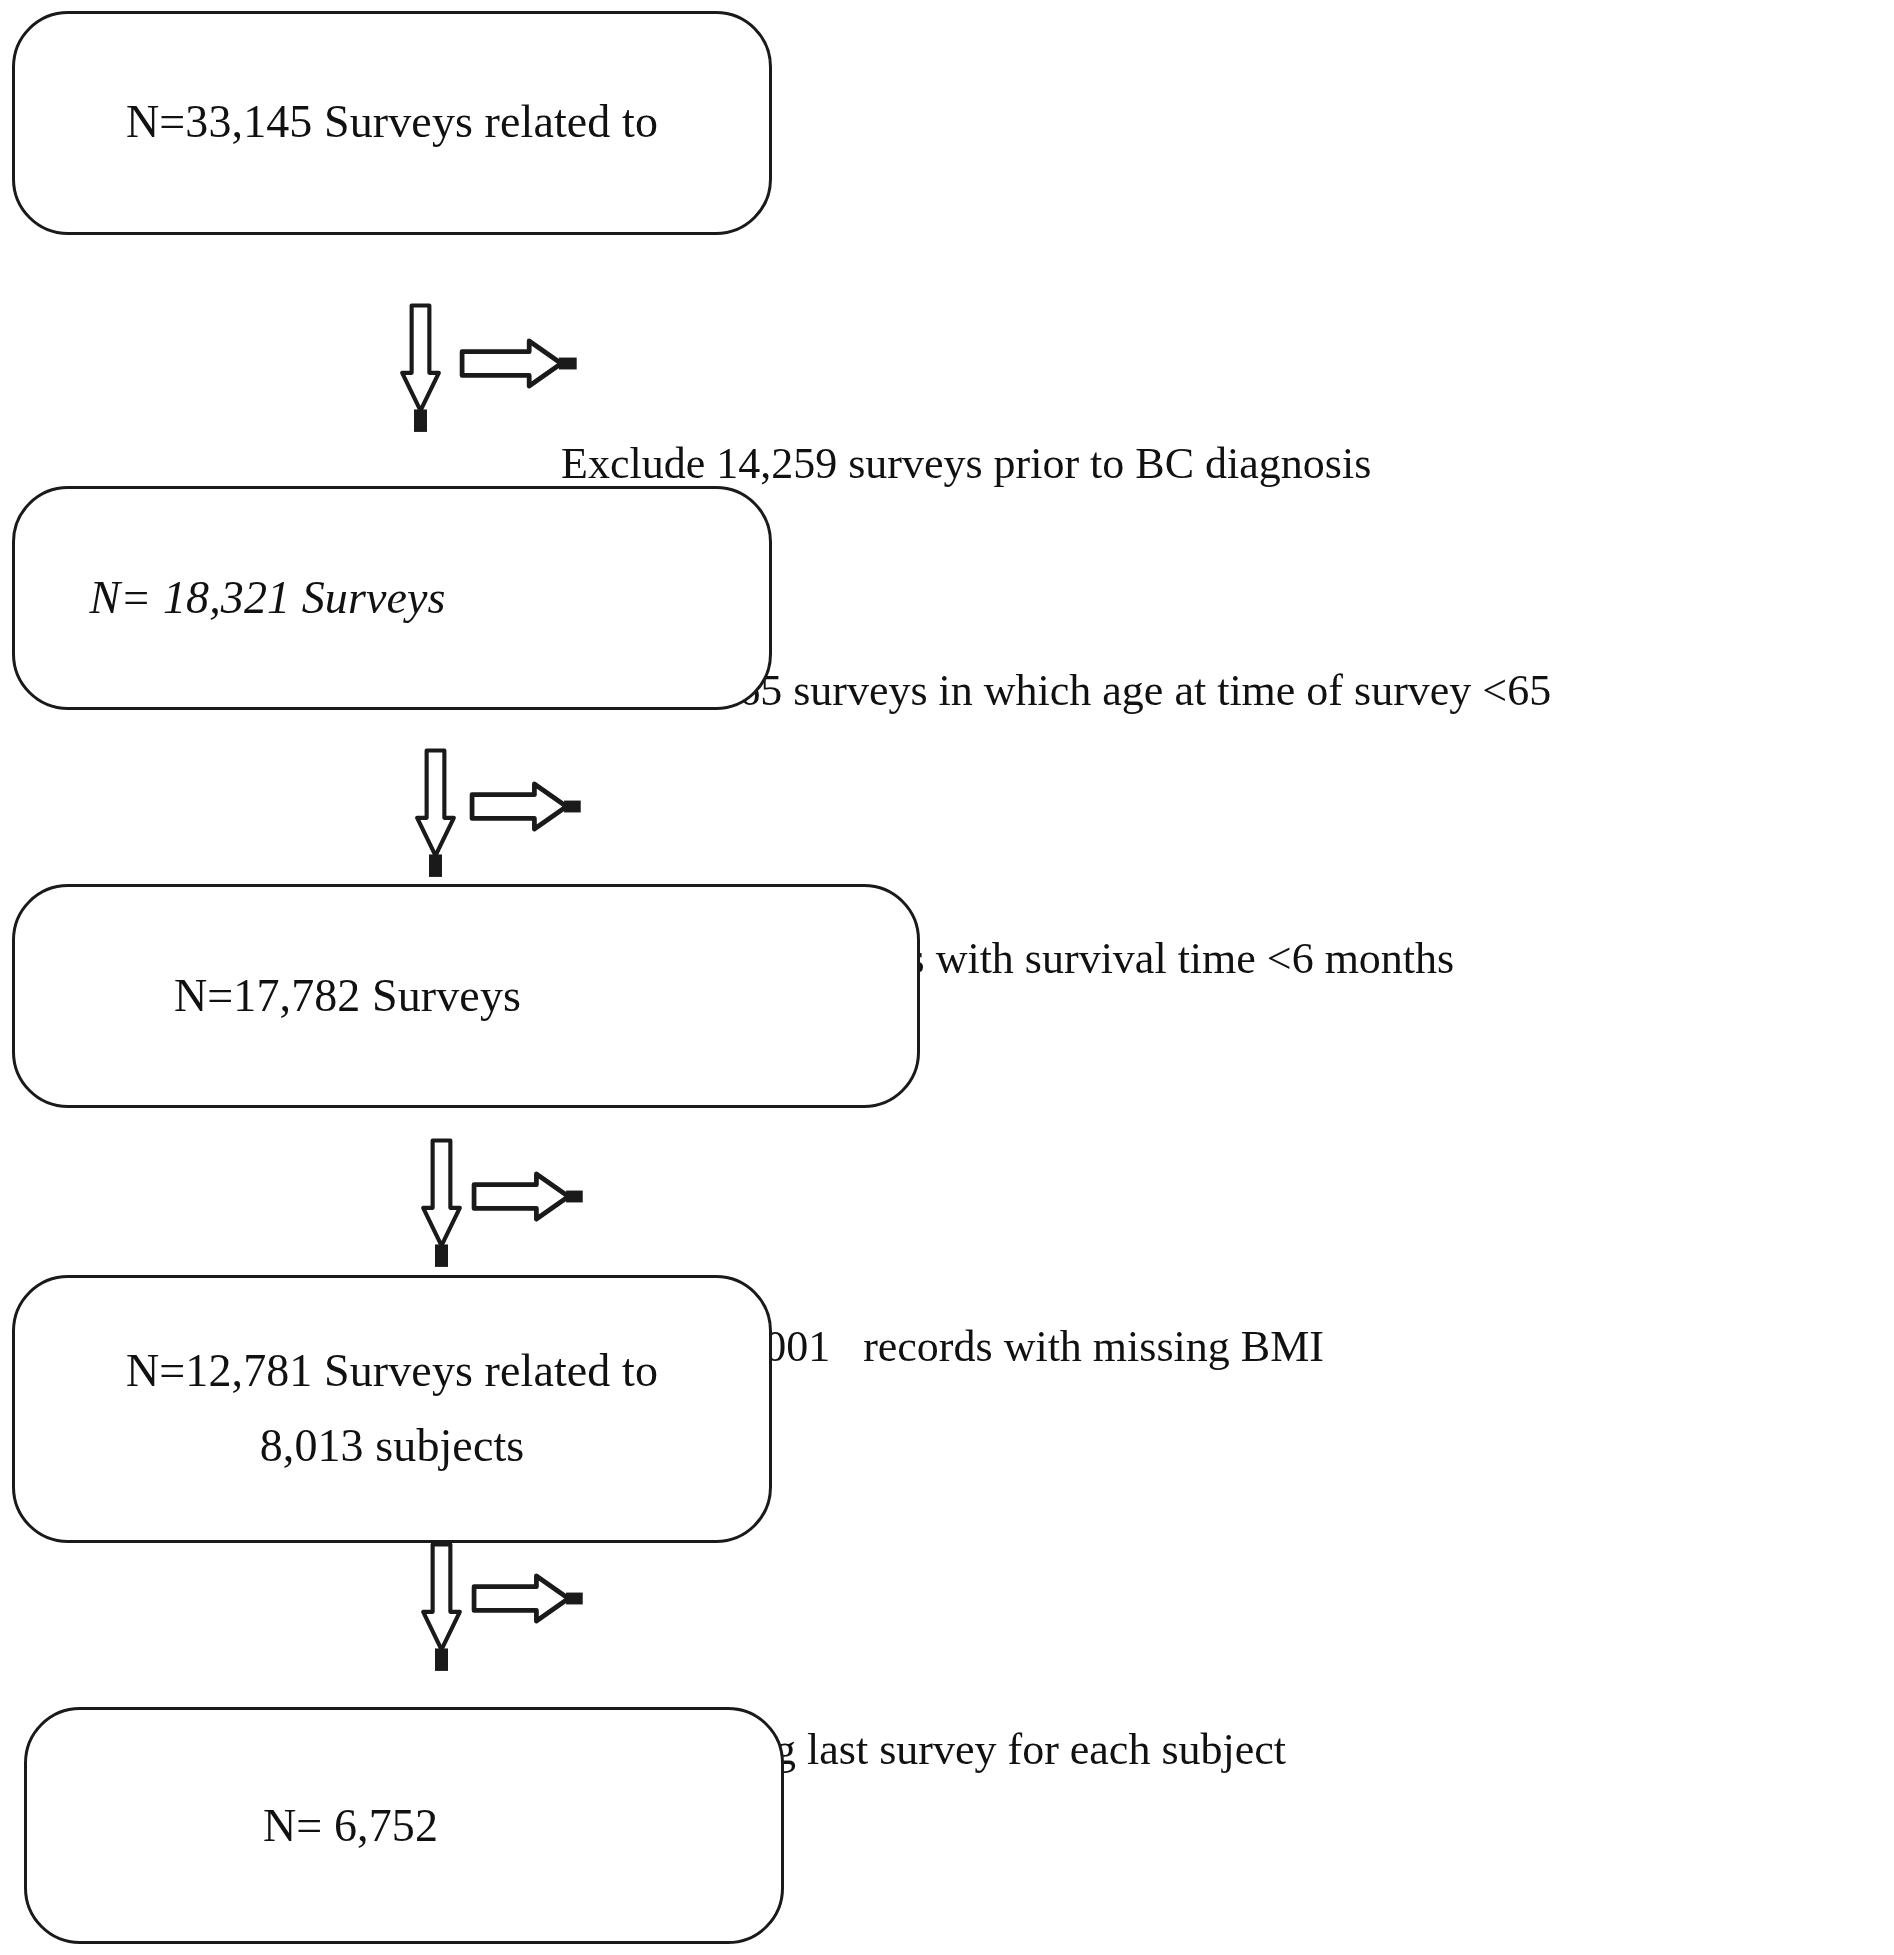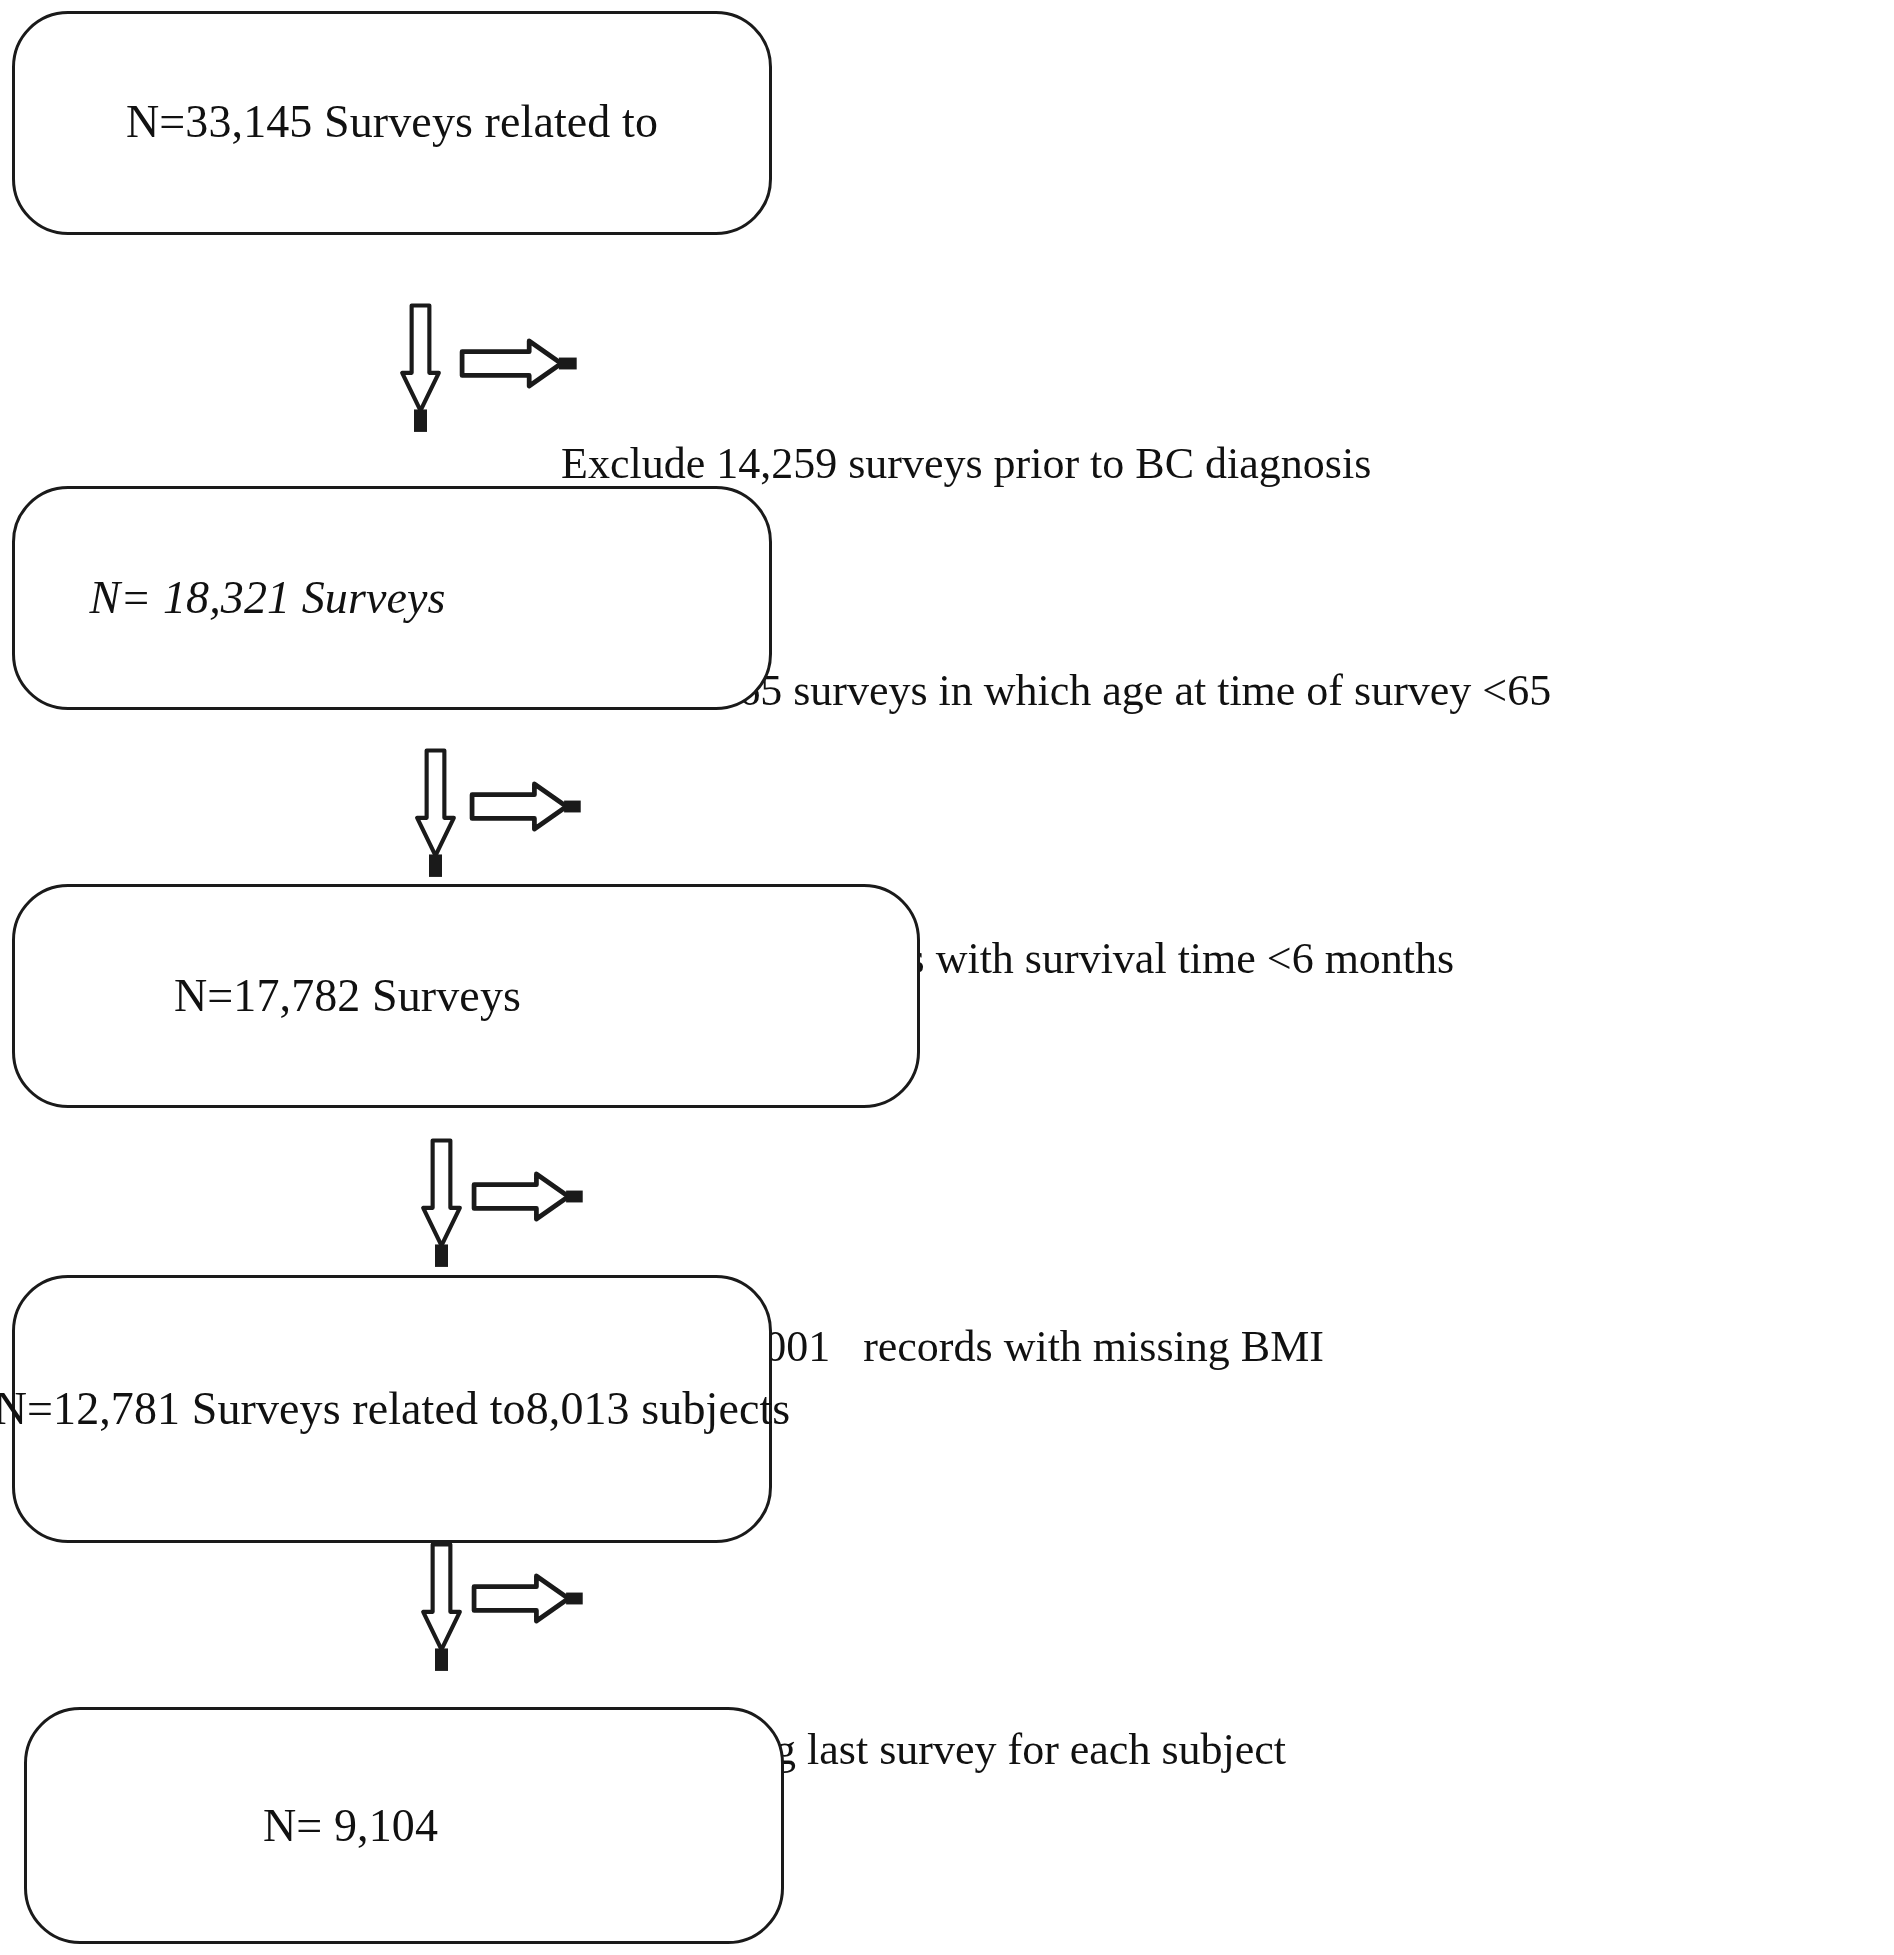--- a/index.html
+++ b/index.html
@@ -17,20 +17,21 @@
   }
 
   
   .flow-box {
     position: absolute;
     box-sizing: border-box;
     border: 3px solid #1a1a1a;
     border-radius: 56px;
     background: #ffffff;
     display: flex;
+    flex-direction: column;
     align-items: center;
     justify-content: center;
   }
   .flow-box .line {
     color: #111111;
     font-size: 46px;
     line-height: 1.52;
     white-space: pre;
     text-align: center;
     letter-spacing: 0.1px;
@@ -148,17 +149,17 @@
       <path d="M5 28 L110 28 L110 10 L164 48 L110 86 L110 68 L5 68 Z" fill="#ffffff" stroke="#1a1a1a" stroke-width="8" stroke-linejoin="round"></path>
       <rect x="160" y="38" width="28" height="20" fill="#1a1a1a"></rect>
     </svg>
 
     <div class="connector-label" style="left:172px; top:19px; width:1274px;">
       <span class="sub">Considering last survey for each subject</span>
     </div>
   </div>
 
   <div class="flow-box" style="left:24px; top:1707px; width:760px; height:237px;">
-    <div class="line" style="margin-left:-107px;">N= 9,104</div>
+    <div class="line" style="margin-left:-107px;">N= 6,752</div>
   </div>
 
 </div>
 
 
 </body></html>

